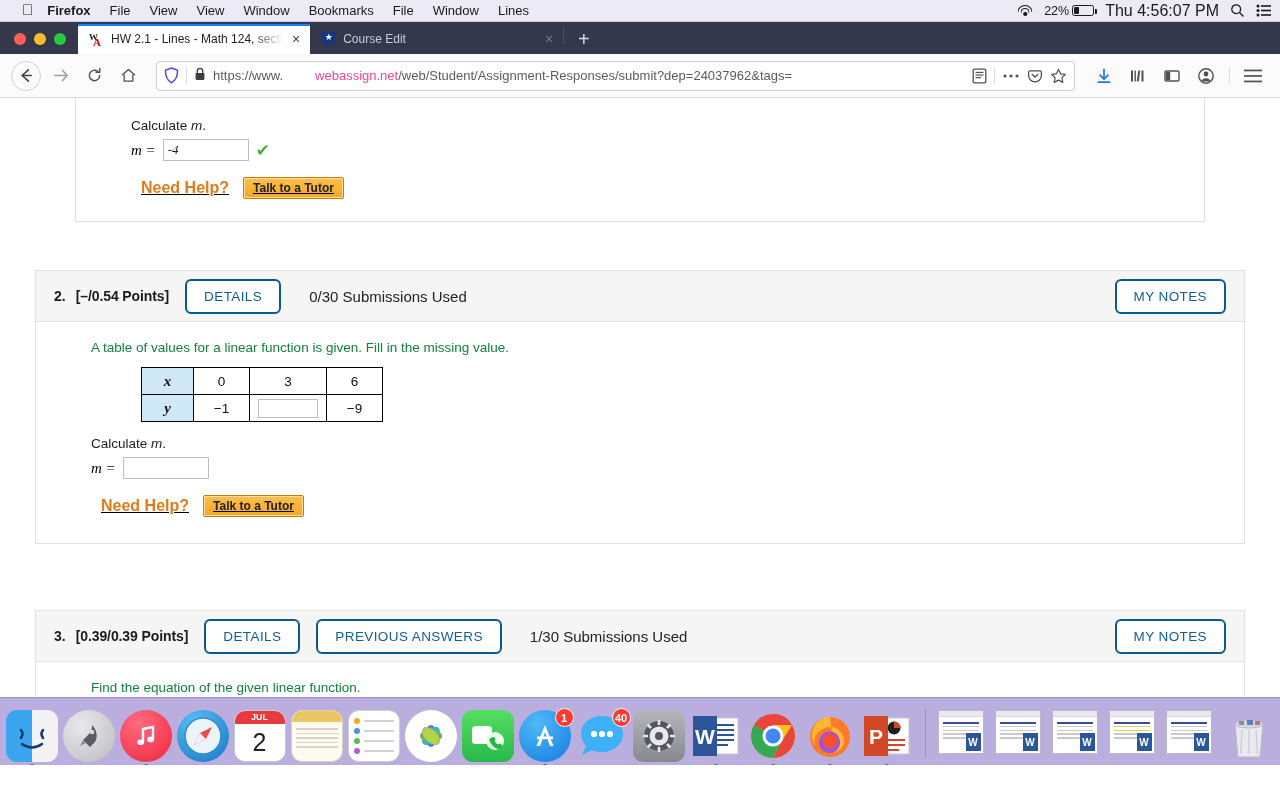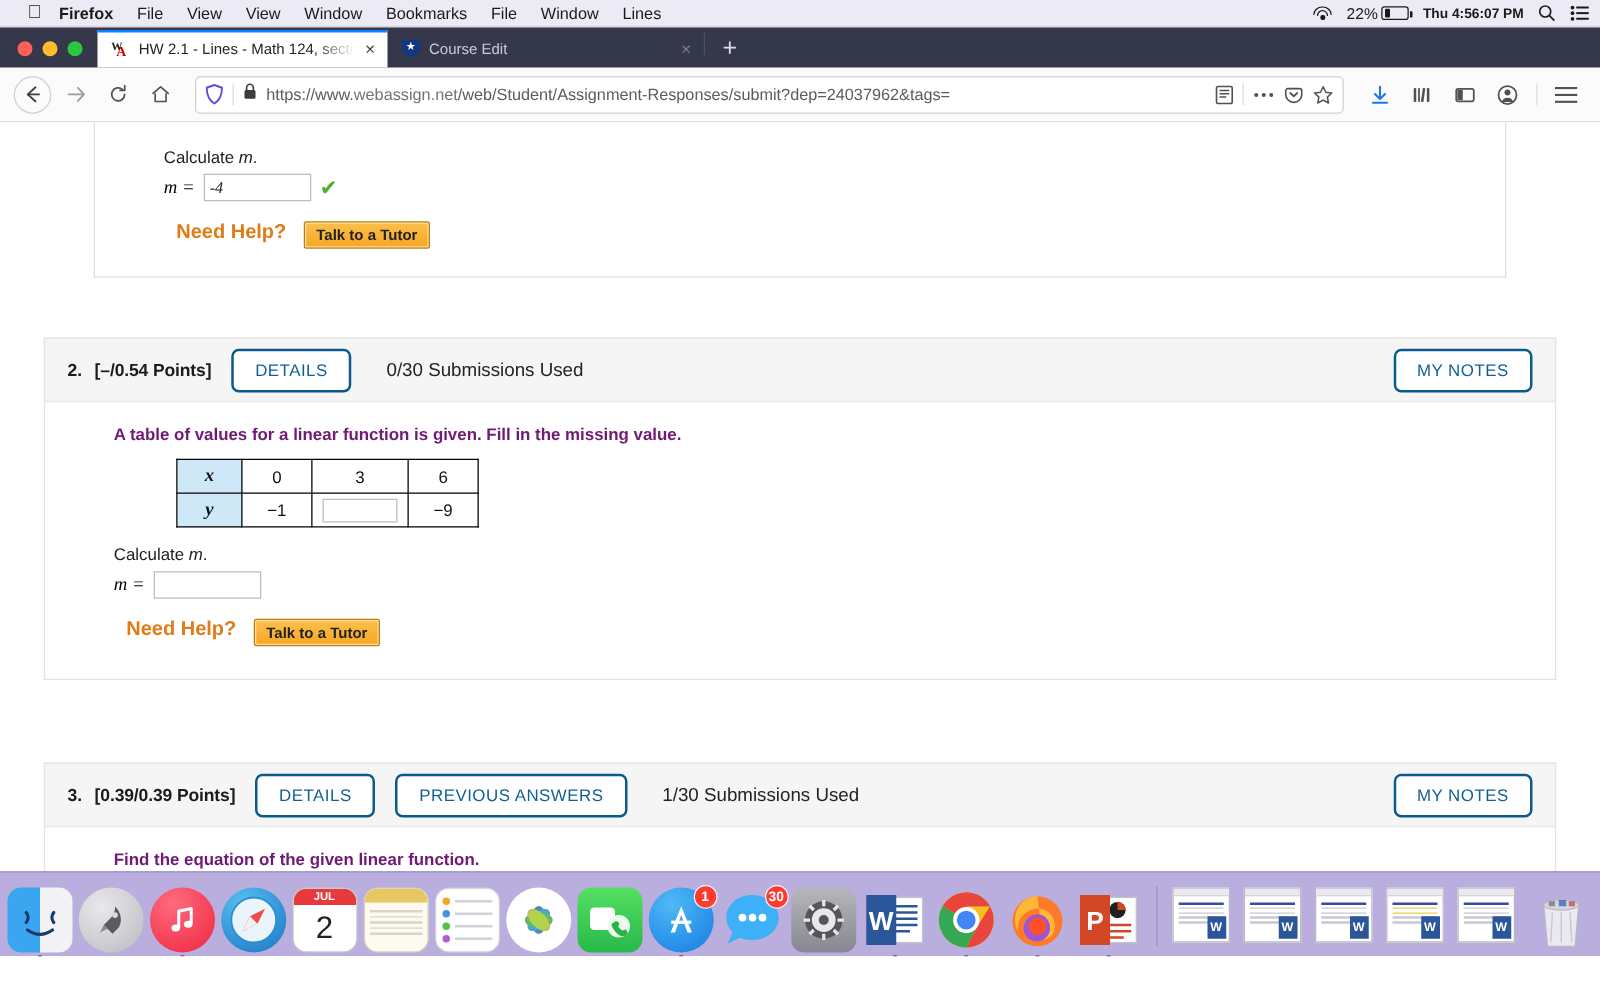--- a/index.html
+++ b/index.html
@@ -29,21 +29,21 @@
                  border-radius:50% 50% 0 0 / 100% 100% 0 0; transform:translateX(-50%); }
   .wifi-icon i:nth-child(1){ width:15px; height:7px; top:0; }
   .wifi-icon i:nth-child(2){ width:9px; height:4.5px; top:3.5px; }
   .wifi-icon i:nth-child(3){ width:3.5px; height:3.5px; top:7.5px; background:#1a1a1a; border-radius:50%; border:none;}
   .batt { display:flex; align-items:center; gap:3px; }
   .batt-pct { font-size:12.5px; }
   .batt-body { width:22px; height:11px; border:1.4px solid #1a1a1a; border-radius:2.5px; position:relative; }
   .batt-body::after{ content:""; position:absolute; right:-3.6px; top:3px; width:2.2px; height:4.5px;
                      background:#1a1a1a; border-radius:0 1px 1px 0;}
   .batt-fill { position:absolute; left:1.3px; top:1.3px; bottom:1.3px; width:24%; background:#1a1a1a; border-radius:1px;}
-  .mb-clock { font-size:11px;font-weight:bold; }
+  .mb-clock { font-size:16px; }
   .mb-search svg, .mb-cc svg { display:block; }
 
   
   .ff-tabbar {
     height:32px; width:1280px; background:#35374b;
     display:flex; align-items:flex-end; position:relative;
   }
   .traffic { display:flex; gap:8px; align-items:center; padding:0 12px 9px 14px; }
   .dot { width:12px; height:12px; border-radius:50%; }
   .dot.r{background:#ff5f57;} .dot.y{background:#febc2e;} .dot.g{background:#28c840;}
@@ -84,21 +84,21 @@
     flex:1; height:30px; margin:0 9px; background:#fff;
     border:1px solid #cfcfd6; border-radius:4px;
     display:flex; align-items:center; padding:0 7px; gap:7px; min-width:0;
   }
   .shield { width:15px; height:17px; flex:none; }
   .vsep { width:1px; height:17px; background:#dcdce2; flex:none;}
   .lock { flex:none; }
   .urltext { flex:1; font-size:13px; color:#5a5c61; white-space:nowrap; overflow:hidden; min-width:0;
              -webkit-mask-image:linear-gradient(to right,#000 96%,transparent 100%);
                      mask-image:linear-gradient(to right,#000 96%,transparent 100%);}
-  .urltext .dom { color:#737373; }
+  .urltext .dom { color:#ec4899;margin-left:32px; }
   .urlicon { flex:none; color:#4f5155; display:flex; align-items:center;}
   .nav-right { display:flex; align-items:center; gap:2px; }
   .nav-right .navbtn { width:32px; }
 
   
   .page { width:1280px; height:667px; background:#fff; position:relative; overflow:hidden; }
   .q-body-top {
     border:1px solid #e0e0e0; border-top:none; background:#fff;
     padding:14px 0 30px 0; margin:0 40px 0 40px;
   }
@@ -112,38 +112,38 @@
   .q-points { font-size:14px; font-weight:bold; color:#1b1b1b; letter-spacing:-0.1px;}
   .pillbtn {
     border:2px solid #0a5a8c; color:#105f94; background:#fff;
     border-radius:6px; font-size:13.5px; letter-spacing:0.4px;
     padding:8px 17px; font-weight:400; white-space:nowrap;
   }
   .subs { font-size:15px; color:#232323; }
   .q-header .grow { flex:1; }
 
   .q-body { border:1px solid #e2e2e2; border-top:none; background:#fff; padding:18px 0 26px 55px; }
-  .prompt { font-size:13.5px; color:#701a75; margin-bottom:12px;font-weight:bold; }
+  .prompt { font-size:13.5px; color:#15803d; margin-bottom:12px; }
 
   table.vals { border-collapse:collapse; margin:0 0 0 50px; }
   table.vals td { border:1px solid #000; height:27px; text-align:center; font-size:13.5px;
                   color:#111; min-width:56px; padding:0 8px; }
   table.vals td.hd { background:#cfe8f7; font-weight:bold; font-style:italic;
                      font-family:"Liberation Serif",serif; font-size:15px; min-width:52px;}
   .cellinput { width:60px; height:19px; border:1px solid #bdbdbd; background:#fff; display:block; margin:0 auto;}
 
   .calc-line { font-size:13.5px; color:#1d1d1d; margin:14px 0 6px 0; }
   .meq { display:flex; align-items:center; gap:7px; margin-bottom:16px;}
   .meq .lbl { font-family:"Liberation Serif",serif; font-style:italic; font-size:15px; }
   .ansbox { width:86px; height:22px; border:1px solid #bdbdbd; background:#fff;
             font-size:13px; padding:1px 4px; font-family:"Liberation Serif",serif; font-style:italic;
             color:#222; line-height:20px;}
   .check { color:#4caf2e; font-size:17px; line-height:1; }
 
-  .needhelp { display:flex; gap:14px; margin-left:10px; }
+  .needhelp { display:flex; align-items:center; gap:14px; margin-left:10px;text-decoration:underline; }
   .needhelp .nh { color:#e07b18; font-weight:bold; font-size:16px; }
   .tutor {
     background:linear-gradient(#fcc04c,#f5a623);
     border:1px solid #c07d0c; border-radius:2px;
     padding:3px 9px; font-size:12px; font-weight:bold; color:#222;
     box-shadow:inset 0 0 0 1px #fde0a0;
   }
 
   .eqbox { border:1px solid #b8b8b8; background:#fff; padding:9px 16px; display:inline-flex;
            align-items:center; font-family:"Liberation Serif",serif; font-size:21px; color:#111; }
@@ -578,21 +578,21 @@
 
       <div class="di">
         <div class="glyph" style="background:none;">
           <svg width="50" height="46" viewBox="0 0 50 46">
             <path d="M25 3 C37 3 46 11 46 21 C46 31 37 39 25 39 C21 39 18 38.4 15 37.2 L5 42 L9 33 C6 29.6 4 25.6 4 21 C4 11 13 3 25 3z" fill="#3db0f7"></path>
             <circle cx="17" cy="21" r="3.1" fill="#fff"></circle>
             <circle cx="25" cy="21" r="3.1" fill="#fff"></circle>
             <circle cx="33" cy="21" r="3.1" fill="#fff"></circle>
           </svg>
         </div>
-        <span class="badge">30</span>
+        <span class="badge">40</span>
       </div>
 
       <div class="di">
         <div class="glyph" style="background:linear-gradient(#b6b6bc,#87878f);border-radius:10px;">
           <svg width="40" height="40" viewBox="0 0 40 40">
             <circle cx="20" cy="20" r="15" fill="#55555c"></circle>
             <circle cx="20" cy="20" r="9.5" fill="#e8e8ec"></circle>
             <circle cx="20" cy="20" r="4" fill="#55555c"></circle>
             <g stroke="#e8e8ec" stroke-width="2.6">
               <line x1="20" y1="4" x2="20" y2="9"></line>

